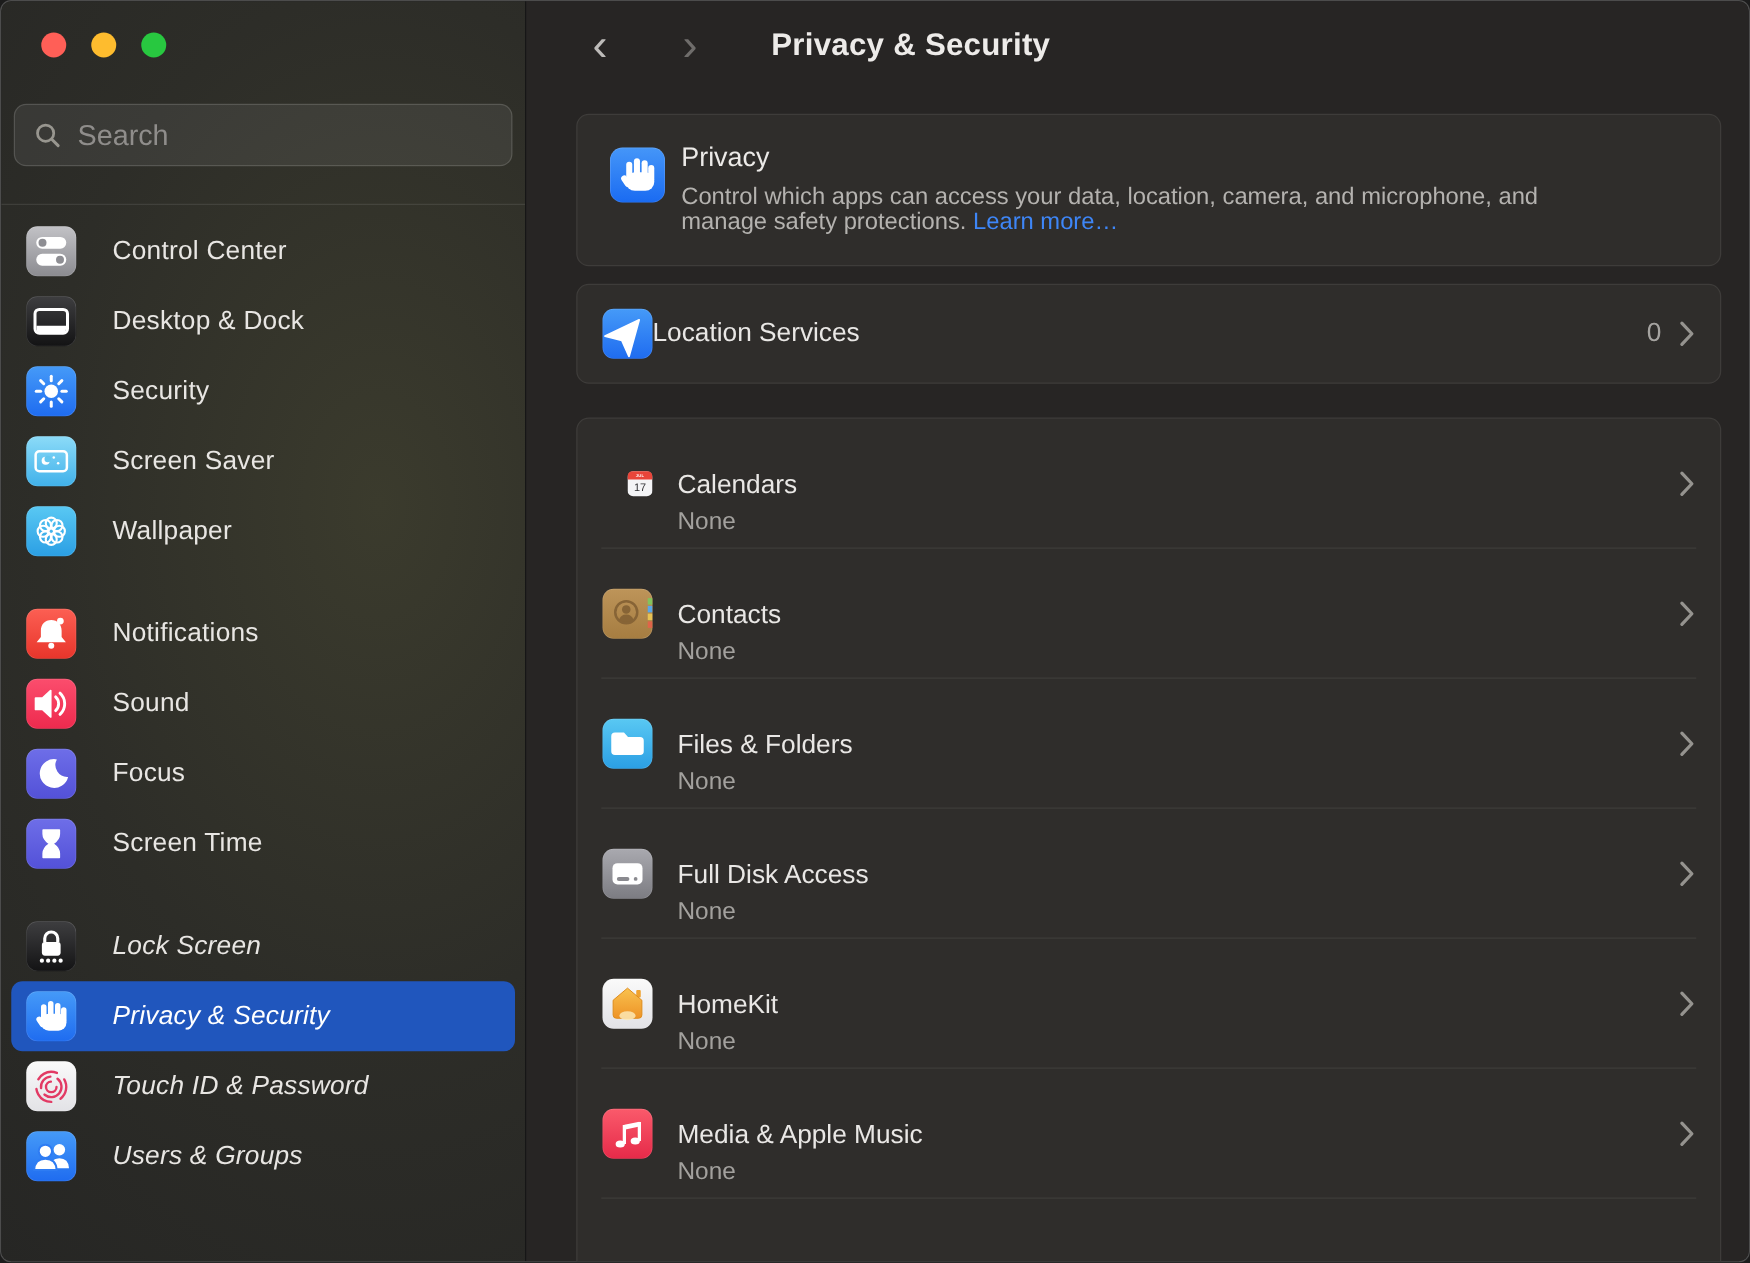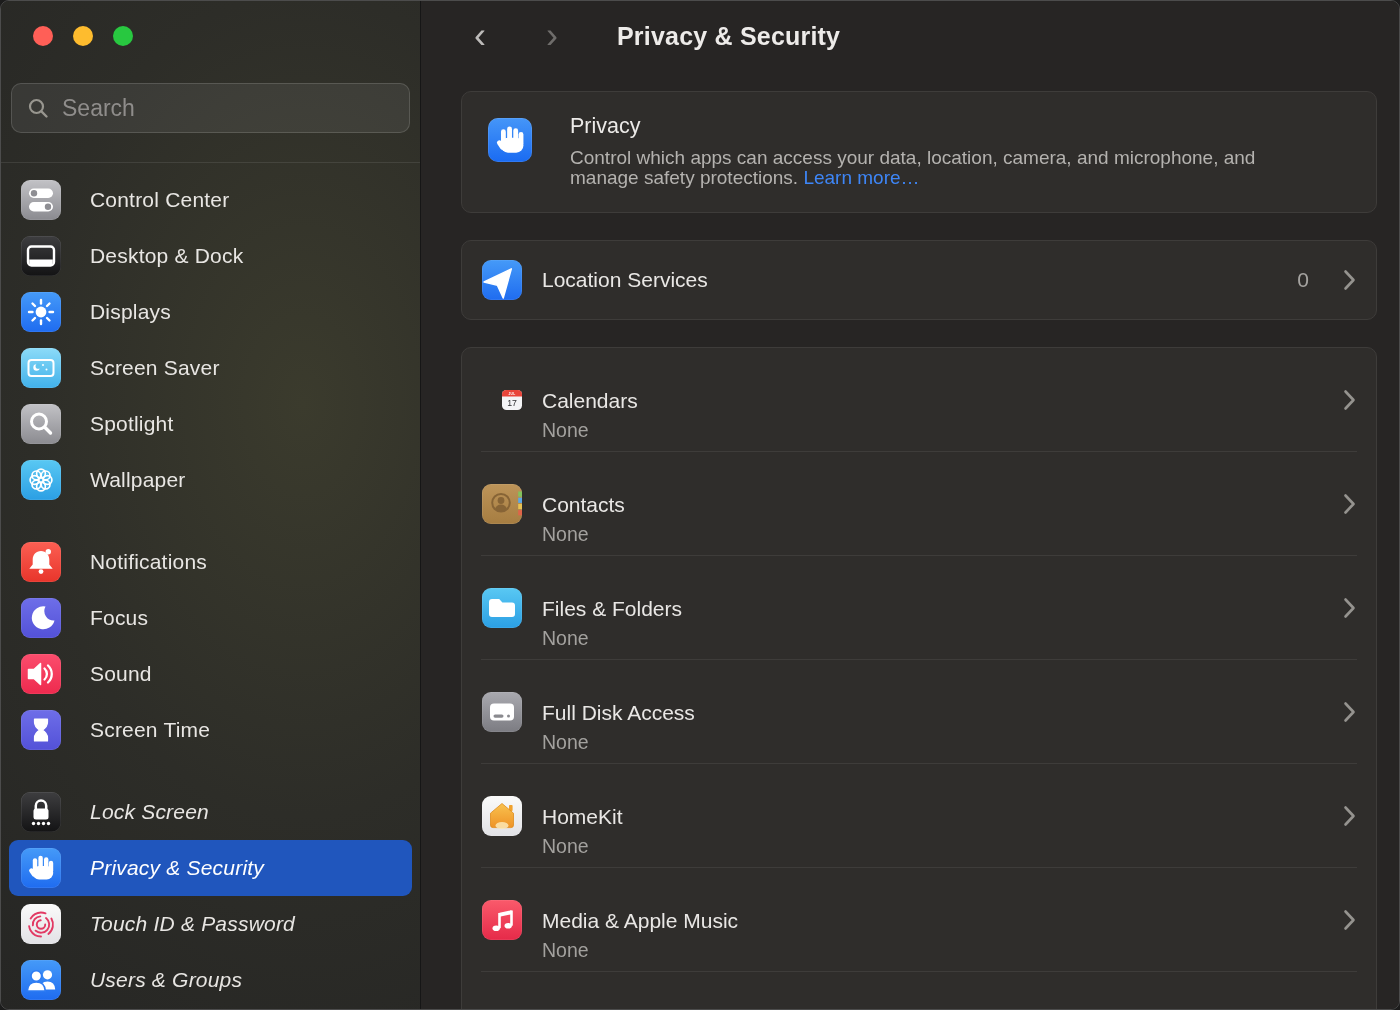--- a/index.html
+++ b/index.html
@@ -64,31 +64,31 @@
   .page-header { height:70px; display:flex; align-items:center; padding-left:42px; flex:0 0 auto; }
   .nav-btn { font-size:36px; line-height:1; width:34px; text-align:center; cursor:default; }
   .nav-btn.back { color:#bdbbb9; }
   .nav-btn.fwd  { color:#6f6d6b; margin-left:38px; }
   .page-title { color:#edebe9; font-size:25px; font-weight:700; margin-left:48px; letter-spacing:0.2px; }
 
   .cards { padding:20px 22px 0 40px; }
   .card {
     background:#2f2d2b; border:1px solid #3e3c3a; border-radius:10px; width:100%;
   }
-  .privacy-card { display:flex; padding:22px 36px 24px 26px; gap:38px; margin-bottom:27px; }
+  .privacy-card { display:flex; padding:22px 36px 24px 26px; gap:13px; margin-bottom:14px; }
   .privacy-icon { width:44px; height:44px; border-radius:10px; flex:0 0 auto; margin-top:4px;
     display:flex; align-items:center; justify-content:center;
     background:linear-gradient(180deg,#4596f8,#1a6bf2);
     box-shadow: inset 0 0 0 0.5px rgba(255,255,255,0.2);
   }
   .privacy-title { color:#eceae8; font-size:21.5px; font-weight:400; margin-bottom:9px; }
   .privacy-desc { color:#b4b2af; font-size:19px; line-height:20px; max-width:710px; }
   .link { color:#3e86f7; cursor:pointer; }
 
-  .location-card { height:80px; display:flex; align-items:center; padding:0 20px; gap:20px; margin-bottom:27px; }
+  .location-card { height:80px; display:flex; align-items:center; padding:0 20px; margin-bottom:27px; }
   .row-label { color:#e9e7e5; font-size:21px; }
   .spacer { flex:1; }
   .count { color:#a5a3a0; font-size:21px; margin-right:14px; }
 
   .rows-card { padding:0; }
   .perm-row { height:103px; display:flex; align-items:center; padding:0 20px; gap:20px; }
   .perm-texts { display:flex; flex-direction:column; gap:6px;margin-top:32px; }
   .perm-title { color:#e9e7e5; font-size:21px; }
   .perm-value { color:#a3a19e; font-size:19.5px; }
   .divider { height:1px; background:#3e3c3a; margin:0 19px; }
@@ -148,42 +148,33 @@
                   <line x1="20" y1="28.5" x2="20" y2="32"></line>
                 <line x1="8" y1="20" x2="11.5" y2="20"></line>
                   <line x1="28.5" y1="20" x2="32" y2="20"></line>
                 <line x1="11.5" y1="11.5" x2="14" y2="14"></line>
                   <line x1="26" y1="26" x2="28.5" y2="28.5"></line>
                 <line x1="11.5" y1="28.5" x2="14" y2="26"></line>
                   <line x1="26" y1="14" x2="28.5" y2="11.5"></line>
               </g>
             </svg>
             </span>
-          <span class="label">Displays</span>
+          <span class="label">Security</span>
         </div>
         <div class="item">
           <span class="app-icon ic-cyanlt">
             <svg width="40" height="40" viewBox="0 0 40 40">
               <rect x="7.5" y="12" width="25" height="16" rx="3" fill="none" stroke="#fff" stroke-width="2"></rect>
               <circle cx="15.5" cy="19.5" r="3.2" fill="#fff"></circle>
                 <circle cx="17.2" cy="18.2" r="2.6" fill="#63c6ee"></circle>
               <circle cx="22" cy="17" r="1" fill="#fff"></circle>
                 <circle cx="25.5" cy="21.5" r="1" fill="#fff"></circle>
             </svg>
             </span>
           <span class="label">Screen Saver</span>
-        </div>
-        <div class="item">
-          <span class="app-icon ic-gray">
-            <svg width="40" height="40" viewBox="0 0 40 40">
-              <circle cx="18" cy="17.5" r="7.5" fill="none" stroke="#fff" stroke-width="3"></circle>
-              <line x1="23.8" y1="23.3" x2="29.5" y2="29" stroke="#fff" stroke-width="3.4" stroke-linecap="round"></line>
-            </svg>
-            </span>
-          <span class="label">Spotlight</span>
         </div>
         <div class="item">
           <span class="app-icon ic-cyan">
             <svg width="40" height="40" viewBox="0 0 40 40">
               <g fill="none" stroke="#fff" stroke-width="1.7">
                 <circle cx="20" cy="13.5" r="4.4"></circle>
                   <circle cx="24.6" cy="15.4" r="4.4"></circle>
                   <circle cx="26.5" cy="20" r="4.4"></circle>
                 <circle cx="24.6" cy="24.6" r="4.4"></circle>
                   <circle cx="20" cy="26.5" r="4.4"></circle>
@@ -202,35 +193,35 @@
           <span class="app-icon ic-red">
             <svg width="40" height="40" viewBox="0 0 40 40">
               <path d="M20 9 c5 0 8.3 3.6 8.3 8.6 v4.9 l3.4 4.3 H8.3 l3.4 -4.3 v-4.9 C11.7 12.6 15 9 20 9 Z" fill="#fff"></path>
               <circle cx="20" cy="29.6" r="2.4" fill="#fff"></circle>
               <circle cx="27.3" cy="9.8" r="2.7" fill="#fff"></circle>
             </svg>
             </span>
           <span class="label">Notifications</span>
         </div>
         <div class="item">
-          <span class="app-icon ic-indigo">
-            <svg width="40" height="40" viewBox="0 0 40 40">
-              <path d="M24.5 8.5 A11.5 11.5 0 1 0 33.5 22.5 A9.5 9.5 0 0 1 24.5 8.5 Z" fill="#fff"></path>
-            </svg>
-            </span>
-          <span class="label">Focus</span>
-        </div>
-        <div class="item">
           <span class="app-icon ic-pink">
             <svg width="40" height="40" viewBox="0 0 40 40">
               <polygon points="7.5,15.5 13,15.5 19.5,9.5 19.5,30.5 13,24.5 7.5,24.5" fill="#fff" stroke="#fff" stroke-width="1.5" stroke-linejoin="round"></polygon>
               <path d="M23.5 14.5 a7.5 7.5 0 0 1 0 11 M27 11.5 a11.5 11.5 0 0 1 0 17" fill="none" stroke="#fff" stroke-width="2.3" stroke-linecap="round"></path>
             </svg>
             </span>
           <span class="label">Sound</span>
+        </div>
+        <div class="item">
+          <span class="app-icon ic-indigo">
+            <svg width="40" height="40" viewBox="0 0 40 40">
+              <path d="M24.5 8.5 A11.5 11.5 0 1 0 33.5 22.5 A9.5 9.5 0 0 1 24.5 8.5 Z" fill="#fff"></path>
+            </svg>
+            </span>
+          <span class="label">Focus</span>
         </div>
         <div class="item">
           <span class="app-icon ic-indigo">
             <svg width="40" height="40" viewBox="0 0 40 40">
               <path d="M13.5 9 h13 v3.2 q0 4.3 -5 7.8 q5 3.5 5 7.8 V31 h-13 v-3.2 q0-4.3 5-7.8 q-5-3.5 -5-7.8 Z" fill="#fff" stroke="#fff" stroke-width="1.2" stroke-linejoin="round"></path>
             </svg>
             </span>
           <span class="label">Screen Time</span>
         </div>
       </div>

